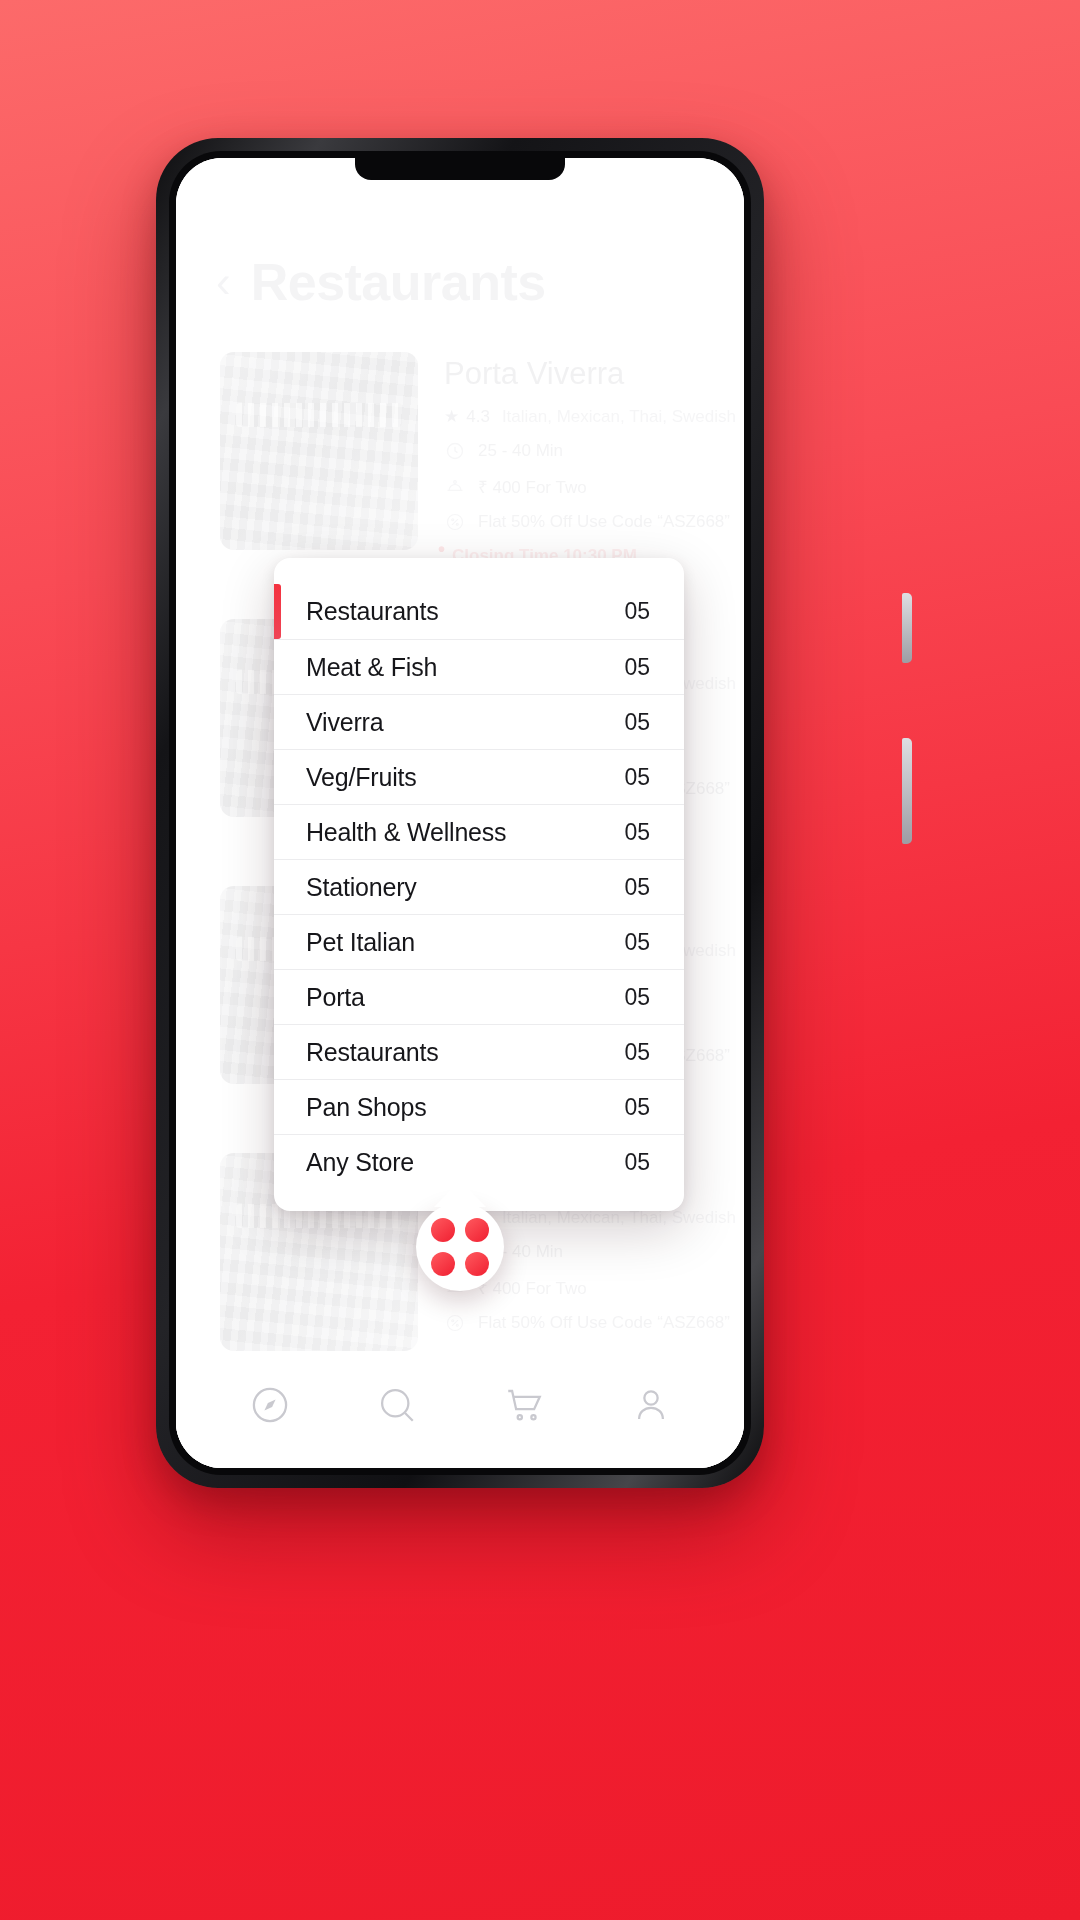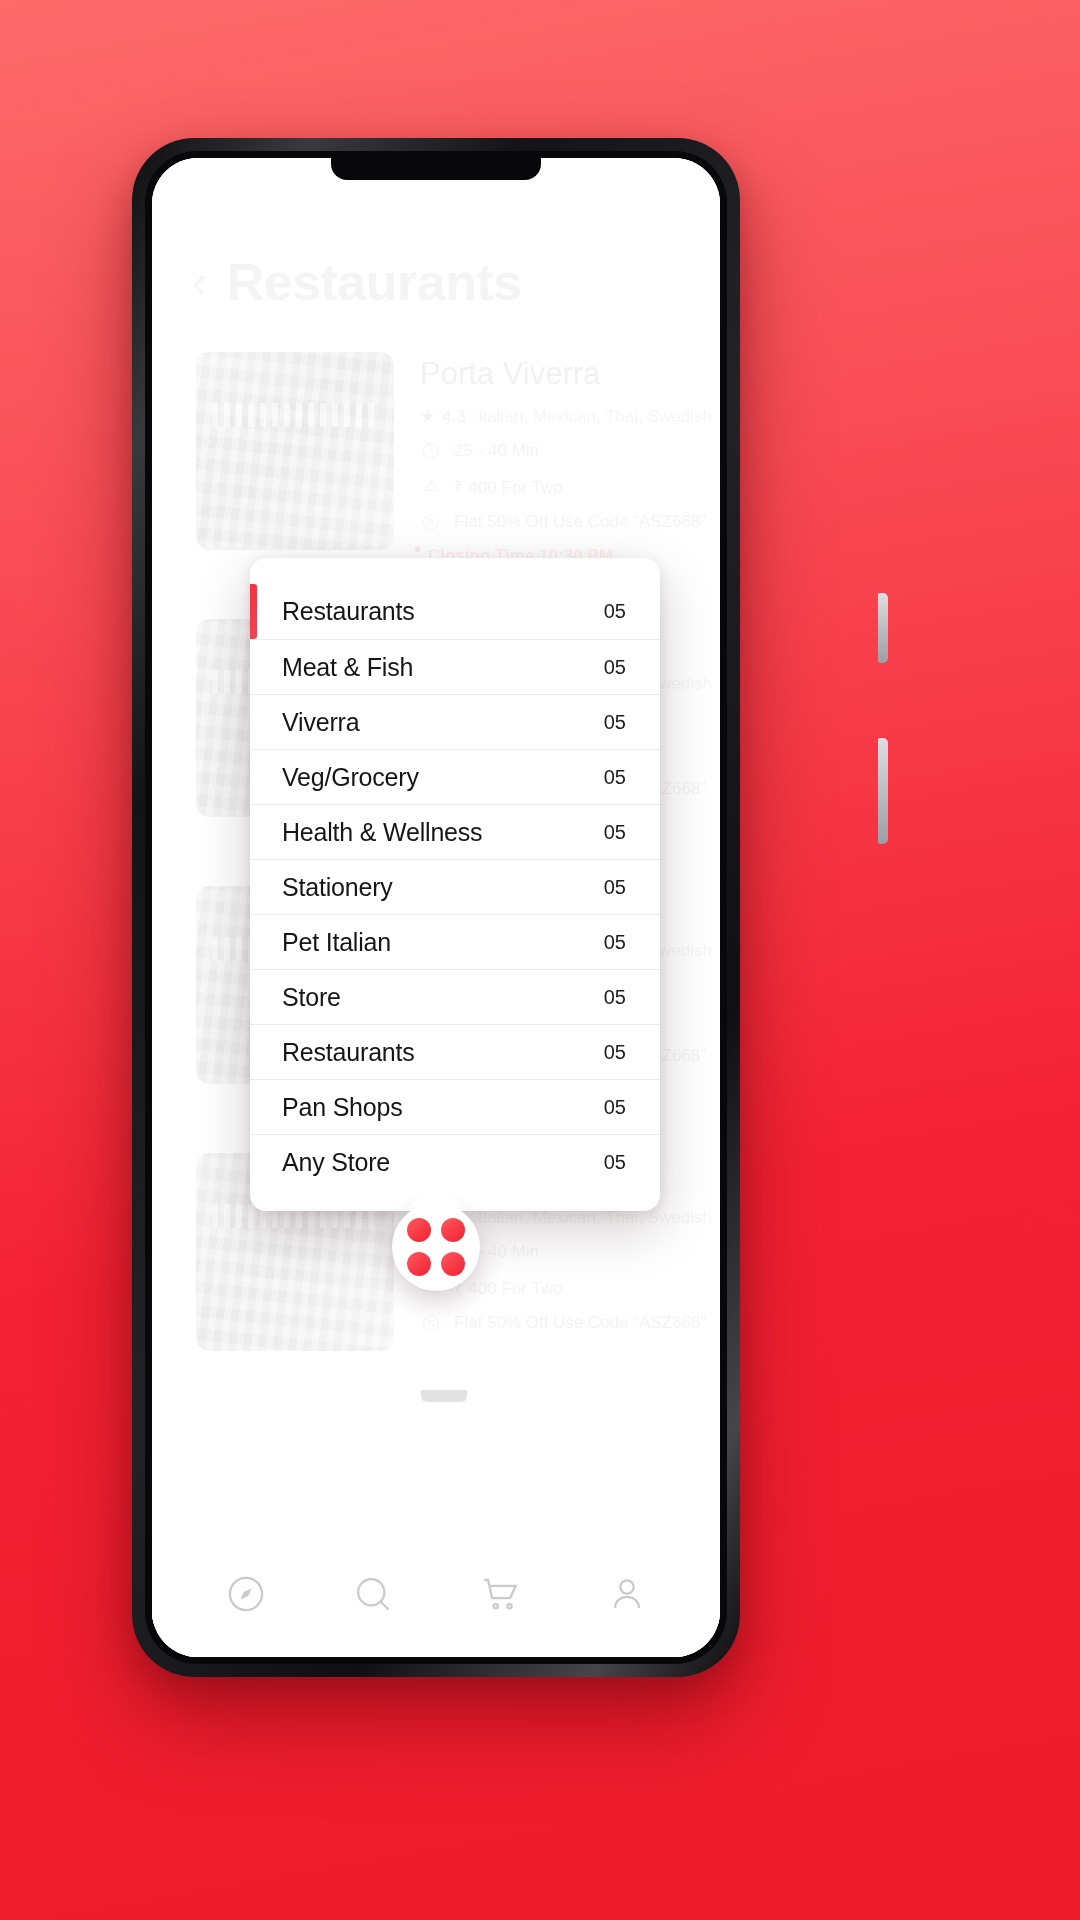--- a/index.html
+++ b/index.html
@@ -4,21 +4,21 @@
 <style>
   * { margin:0; padding:0; box-sizing:border-box; }
   html,body { width:1080px; height:1920px; overflow:hidden; }
   body {
     font-family:"Liberation Sans", sans-serif;
     background:linear-gradient(170deg,#fc6a6a 0%,#f94b55 28%,#f32133 62%,#ee1b2c 100%);
     position:relative;
   }
   
   #device {
-    position:absolute; left:132px; top:138px; width:608px; height:1539px;
+    position:absolute; left:156px; top:138px; width:608px; height:1350px;
     border-radius:62px;
     background:linear-gradient(120deg,#0d0d0f 0%,#3a3a3e 12%,#141417 26%,#232327 50%,#101013 74%,#46464a 90%,#0c0c0e 100%);
     box-shadow:0 42px 90px rgba(90,0,10,.42), 0 14px 34px rgba(90,0,10,.28);
     padding:13px;
   }
   #bezel {
     width:100%; height:100%; border-radius:52px;
     background:#08080a; padding:7px;
   }
   #screen {
@@ -86,21 +86,21 @@
   .menu-item {
     position:relative; display:flex; align-items:center; justify-content:space-between;
     padding:0 34px 0 32px; height:55px;
   }
   .menu-item + .menu-item { border-top:1px solid #ececee;gap:8px; }
   .menu-item .bar {
     position:absolute; left:0; top:0; width:7px; height:100%;
     background:linear-gradient(180deg,#f4323f,#ef4455); border-radius:0 3px 3px 0;
   }
   .menu-label { font-size:25px; color:#16161a; font-weight:400; letter-spacing:-.2px; }
-  .menu-count { font-size:20px; color:#1c1c20; font-weight:400; }
+  .menu-count { font-size:23px; color:#1c1c20; font-weight:400; }
 
   
   #fab-wrap { position:absolute; z-index:35; left:50%; transform:translateX(-50%); top:1045px; }
   #fab-tail {
     position:absolute; left:50%; transform:translateX(-50%); top:-22px;
     width:0; height:0; border-left:26px solid transparent; border-right:26px solid transparent;
     border-bottom:26px solid #fff;
   }
   #fab {
     width:88px; height:88px; border-radius:50%; background:#fff;
@@ -335,37 +335,37 @@
         </div>
         <div class="menu-item">
           <span class="menu-label">Meat &amp; Fish</span>
           <span class="menu-count">05</span>
         </div>
         <div class="menu-item">
           <span class="menu-label">Viverra</span>
           <span class="menu-count">05</span>
         </div>
         <div class="menu-item">
-          <span class="menu-label">Veg/Grocery</span>
+          <span class="menu-label">Veg/Fruits</span>
           <span class="menu-count">05</span>
         </div>
         <div class="menu-item">
           <span class="menu-label">Health &amp; Wellness</span>
           <span class="menu-count">05</span>
         </div>
         <div class="menu-item">
           <span class="menu-label">Stationery</span>
           <span class="menu-count">05</span>
         </div>
         <div class="menu-item">
           <span class="menu-label">Pet Italian</span>
           <span class="menu-count">05</span>
         </div>
         <div class="menu-item">
-          <span class="menu-label">Store</span>
+          <span class="menu-label">Porta</span>
           <span class="menu-count">05</span>
         </div>
         <div class="menu-item">
           <span class="menu-label">Restaurants</span>
           <span class="menu-count">05</span>
         </div>
         <div class="menu-item">
           <span class="menu-label">Pan Shops</span>
           <span class="menu-count">05</span>
         </div>

